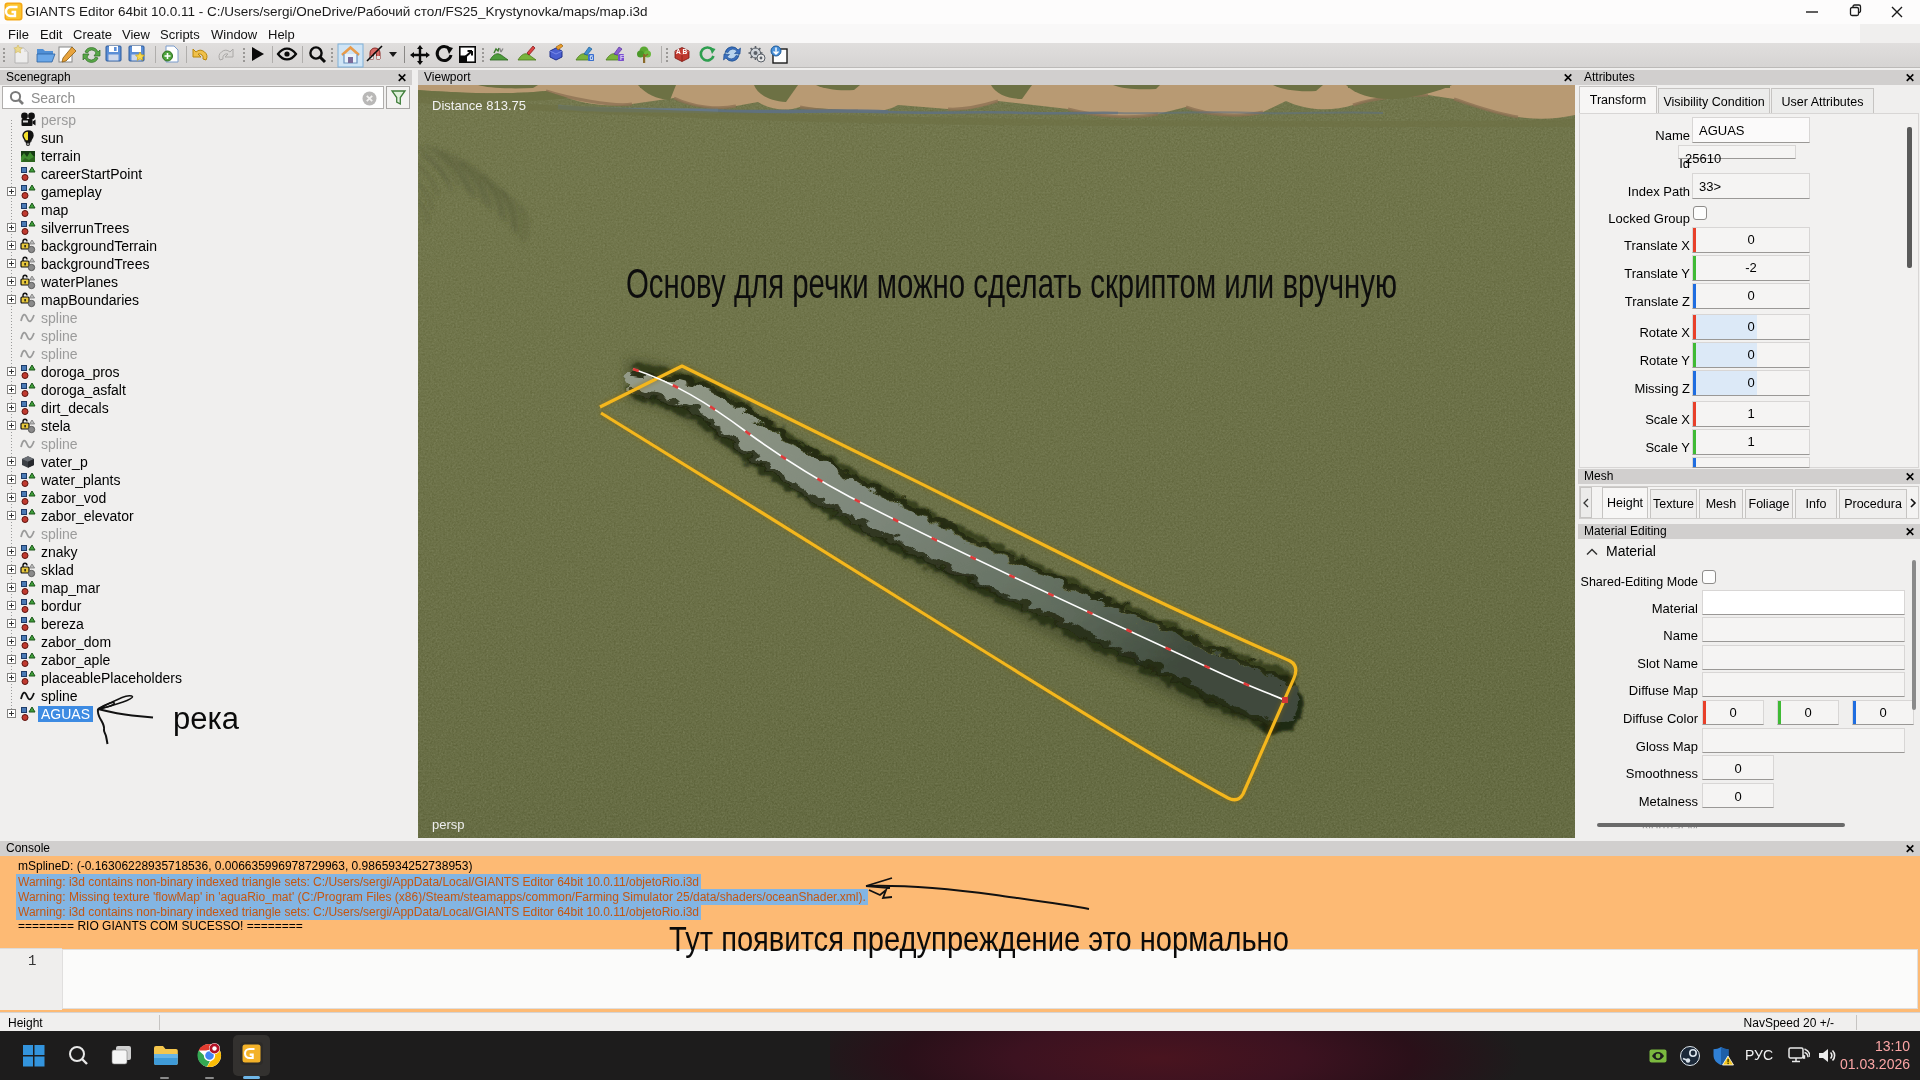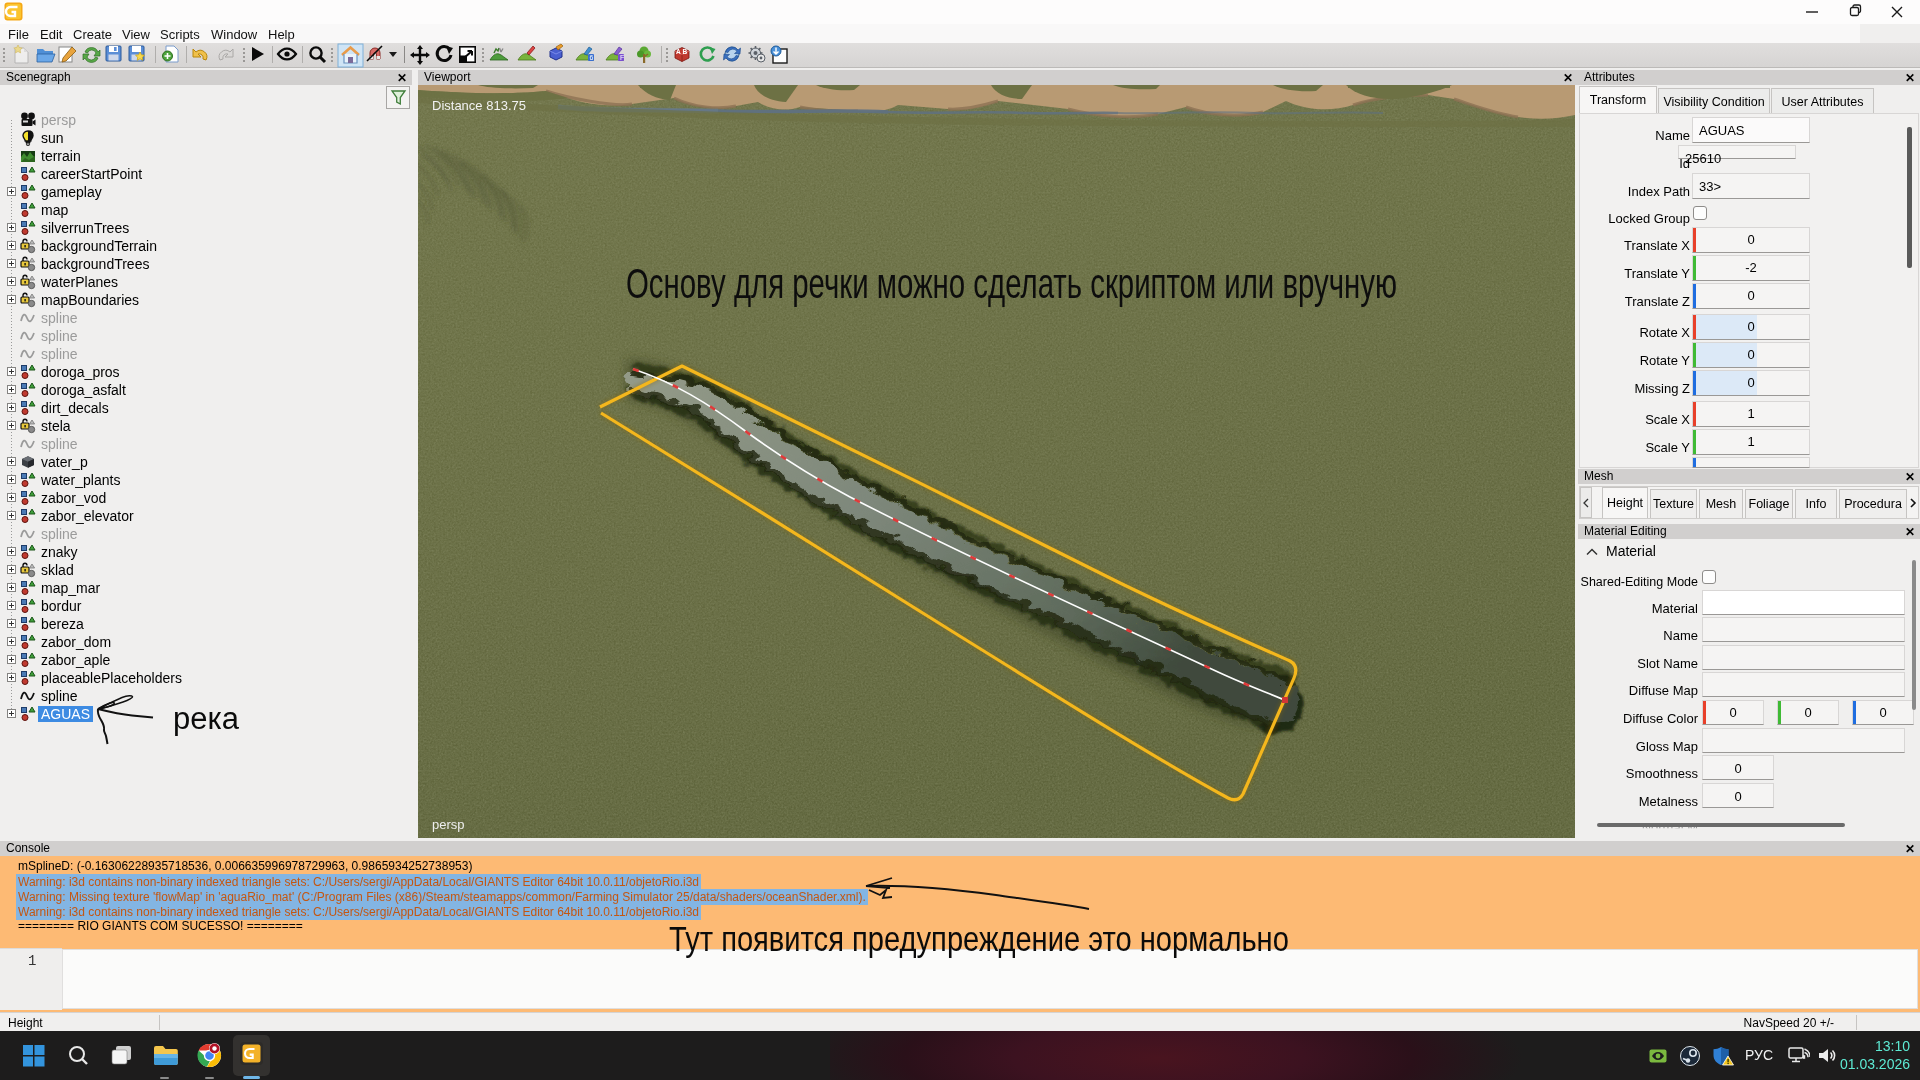--- a/index.html
+++ b/index.html
@@ -60,20 +60,21 @@
   #taskbar { left:0; top:1031px; width:1920px; height:49px; background:#1d1c1c; }
 </style>
 </head>
 <body>
   <div class="abs" id="titlebar">
     <svg class="abs" style="left:4px;top:2px" width="19" height="19" viewBox="0 0 19 19">
       <rect x="0.5" y="0.5" width="18" height="18" rx="3" fill="#f5a816"></rect>
       <rect x="2" y="2" width="15" height="15" rx="2" fill="#fbc42d"></rect>
       <path d="M13.5 5 h-7 a4.5 4.5 0 0 0 0 9 h4.5 v-4 h-3.5" fill="none" stroke="#fff" stroke-width="2.4"></path>
     </svg>
+    <span class="ttext">GIANTS Editor 64bit 10.0.11 - C:/Users/sergi/OneDrive/Рабочий стол/FS25_Krystynovka/maps/map.i3d</span>
     <svg class="abs" style="left:1795px;top:0" width="125" height="24">
       <line x1="11" y1="12" x2="23" y2="12" stroke="#1a1a1a" stroke-width="1.4"></line>
       <rect x="55.5" y="7.5" width="8" height="8" rx="1.5" fill="none" stroke="#1a1a1a" stroke-width="1.3"></rect>
       <path d="M58 7.5 V6.5 a1.5 1.5 0 0 1 1.5 -1.5 h4.5 a1.5 1.5 0 0 1 1.5 1.5 v4.5 a1.5 1.5 0 0 1 -1.5 1.5 h-1" fill="none" stroke="#1a1a1a" stroke-width="1.3"></path>
       <path d="M97 7 L107 17 M107 7 L97 17" stroke="#1a1a1a" stroke-width="1.4"></path>
     </svg>
   </div>
   <div class="abs" id="menubar">
     <span style="left:8px">File</span>
     <span style="left:40px">Edit</span>
@@ -248,20 +249,31 @@
       </g>
       <g transform="translate(770,2)">
         <rect x="3" y="4" width="14" height="14" fill="#fdfdfd" stroke="#1a1a1a" stroke-width="1.4"></rect>
         <circle cx="6" cy="6" r="5" fill="#4a90d8" stroke="#1c5a9a"></circle>
         <path d="M6 2.5 V9 M3.5 6.5 L6 9 L8.5 6.5" stroke="#fff" stroke-width="1.4" fill="none"></path>
       </g>
     </svg>
   </div>
   <div class="abs" id="sg">
     <div class="phead" style="left:0;top:0;width:412px">Scenegraph<span class="x">✕</span></div>
+    <div id="sgsearch">
+      <svg style="position:absolute;left:6px;top:3px" width="16" height="16">
+        <circle cx="6.5" cy="6.5" r="4.6" fill="none" stroke="#7a7a7a" stroke-width="2"></circle>
+        <line x1="10" y1="10" x2="14" y2="14" stroke="#7a7a7a" stroke-width="2.6"></line>
+      </svg>
+      <span style="position:absolute;left:28px;top:3px;font-size:14px;color:#8d8d8d">Search</span>
+      <svg style="position:absolute;right:6px;top:4px" width="15" height="15">
+        <circle cx="7.5" cy="7.5" r="7" fill="#b9b8b7"></circle>
+        <path d="M4.8 4.8 L10.2 10.2 M10.2 4.8 L4.8 10.2" stroke="#f2f1f0" stroke-width="1.8"></path>
+      </svg>
+    </div>
     <div id="sgfilter">
       <svg style="position:absolute;left:3px;top:2px" width="17" height="17">
         <path d="M2 2 H15 L10.3 8.5 V15 L6.7 13 V8.5 Z" fill="#dff0da" stroke="#3f7d3a" stroke-width="1.3"></path>
       </svg>
     </div>
     <div id="treelines"></div>
     <svg class="abs" style="left:92px;top:622px;width:70px;height:55px" fill="none" stroke="#111">
       <path d="M6 17 C14 13 24 8 30 5.5 C36 3 40 3.5 40.5 4.5 C41 5.5 37 8 31 10 C25 12 12 16 6 17 Z" stroke-width="1.4"></path>
       <path d="M6 17 C10 14.5 15 12 18 11 C21 10 23 10.5 22 12 C21 13.5 12 16.5 6 17 Z" stroke-width="1.5"></path>
       <path d="M6 17 C16 19.5 30 22.5 40 23.5 C48 24.3 56 25 61 25.5" stroke-width="2.2"></path>
@@ -865,14 +877,14 @@
       <rect x="1" y="2" width="14" height="10" rx="1.4" fill="none" stroke="#e8e8e8" stroke-width="1.5"></rect>
       <path d="M4 15.5 H12" stroke="#e8e8e8" stroke-width="1.5"></path>
       <path d="M8 12 V15.5" stroke="#e8e8e8" stroke-width="1.5"></path>
       <path d="M16.5 6.5 a5 5 0 0 1 3.5 4.8 M16.5 3 a8.5 8.5 0 0 1 5.5 8" stroke="#e8e8e8" stroke-width="1.5" fill="none"></path>
       <rect x="14.8" y="9.2" width="2.4" height="3.6" fill="#e8e8e8"></rect>
     </svg>
     <svg class="abs" style="left:1817px;top:15px" width="20" height="19">
       <path d="M2 7 H6 L11 3 V16 L6 12 H2 Z" fill="#ececec"></path>
       <path d="M13.5 6.5 a4 4 0 0 1 0 6 M15.5 4.5 a7 7 0 0 1 0 10" stroke="#ececec" stroke-width="1.6" fill="none"></path>
     </svg>
-    <div class="abs" style="right:10px;top:6px;font-size:14px;color:#5eead4;text-align:right;line-height:18px">13:10<br>01.03.2026</div>
+    <div class="abs" style="right:10px;top:6px;font-size:14px;color:#fca5a5;text-align:right;line-height:18px">13:10<br>01.03.2026</div>
   </div>
 
 </body></html>

